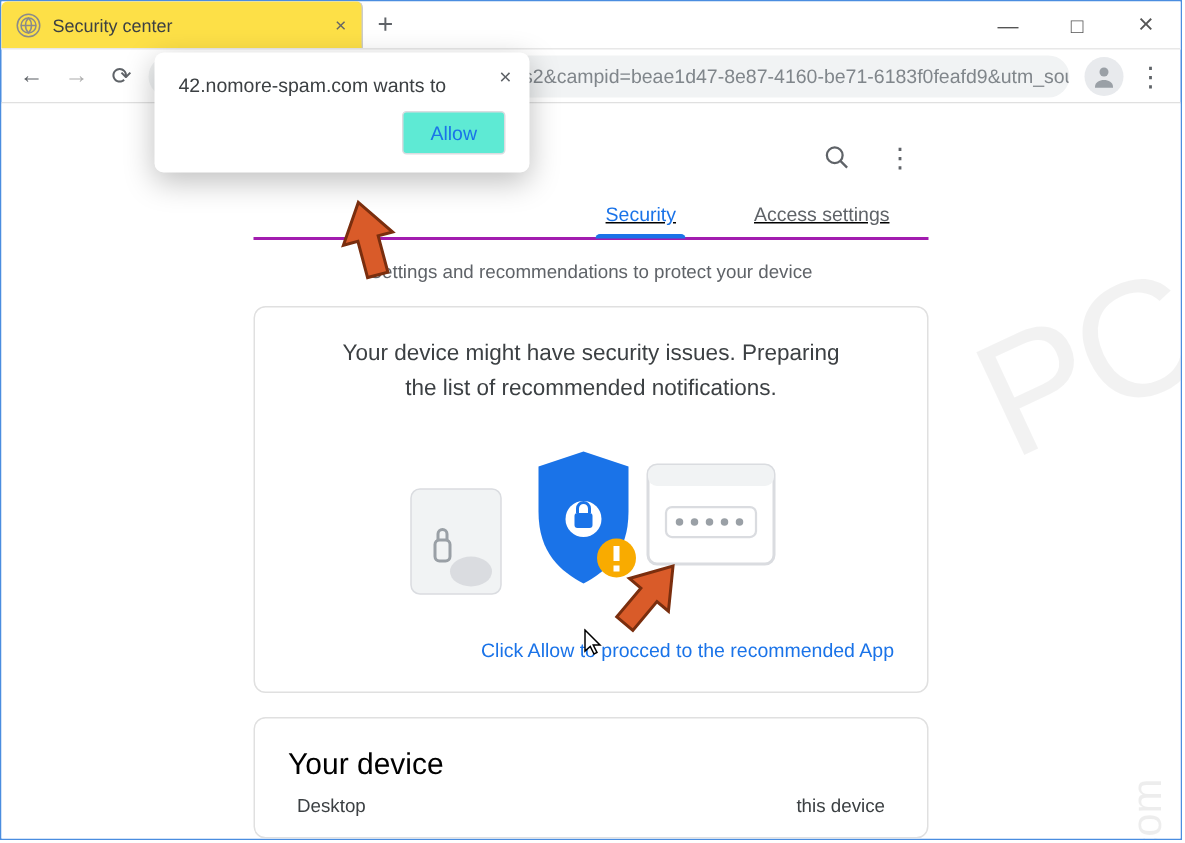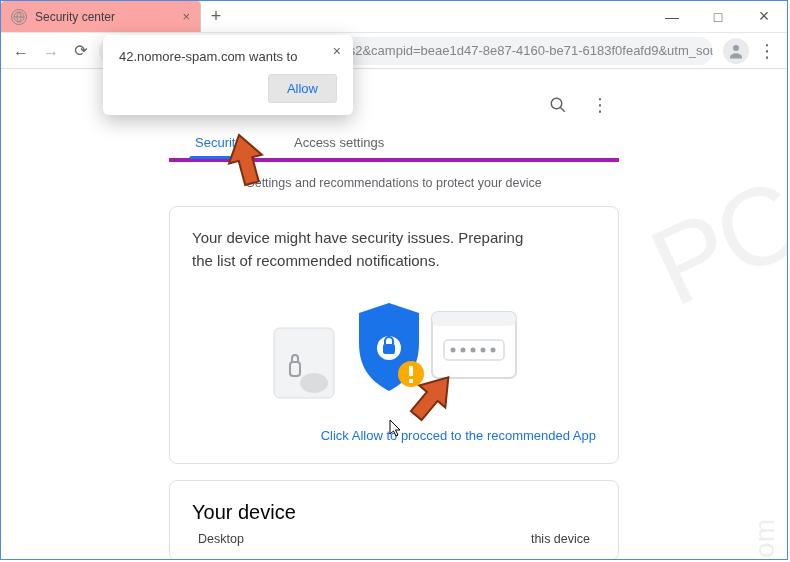--- a/index.html
+++ b/index.html
@@ -1,63 +1,63 @@
 <!DOCTYPE html>
 <html><head>
 <meta charset="utf-8">
 <style>
   * { box-sizing: border-box; margin: 0; padding: 0; font-family: 'Segoe UI', Arial, sans-serif; }
   body { width: 790px; height: 562px; background: #fff; position: relative; overflow: hidden; }
 
   .window { border: 1px solid #4a8de0; width: 788px; height: 560px; position: relative; background: #fff; }
 
   .titlebar { height: 32px; display: flex; align-items: stretch; background: #fff; border-bottom: 1px solid #e8e8e8; }
-  .tab { width: 200px; height: 100%; border-right: 1px solid #ccc; display: flex; align-items: center; padding: 0 10px; font-size: 12px; color: #3c4043; background: #fca5a5; border-top-left-radius: 4px; border-top-right-radius: 4px; }
+  .tab { width: 241px; height: 100%; border-right: 1px solid #ccc; display: flex; align-items: center; padding: 0 10px; font-size: 12px; color: #3c4043; background: #fde047; border-top-left-radius: 4px; border-top-right-radius: 4px; }
   .tab-icon { width: 16px; height: 16px; border-radius: 50%; border: 1px solid #8a8a8a; margin-right: 8px; flex-shrink: 0; display:flex; align-items:center; justify-content:center;}
   .tab-title { flex: 1; white-space: nowrap; overflow: hidden; text-overflow: ellipsis; }
   .tab-close { font-size: 13px; color: #666; margin-left: 6px; }
   .new-tab { width: 30px; display: flex; align-items: center; justify-content: center; color: #5f6368; font-size: 18px; }
   .window-controls { margin-left: auto; display: flex; }
   .wc { width: 46px; height: 100%; display: flex; align-items: center; justify-content: center; color: #555; font-size: 14px; }
 
   .addrbar { height: 36px; display: flex; align-items: center; padding: 0 8px; gap: 6px; border-bottom: 1px solid #e0e0e0; }
   .navbtn { width: 24px; height: 24px; display: flex; align-items: center; justify-content: center; color: #5f6368; }
   .omnibox { flex: 1; height: 28px; background: #f1f3f4; border-radius: 14px; display: flex; align-items: center; padding: 0 10px; gap: 6px; font-size: 13px; color: #5f6368; overflow: hidden; }
   .lock { color: #5f6368; }
   .url-host { color: #202124; }
   .url-path { color: #80868b; white-space: nowrap; }
   .avatar { width: 26px; height: 26px; border-radius: 50%; background: #e8eaed; display: flex; align-items: center; justify-content: center; color: #80868b; margin-left: 4px; }
 
   .content { height: calc(100% - 68px); background: #fff; position: relative; overflow: hidden; }
 
   .security-page { width: 450px; margin: 0 auto; padding-top: 14px; }
   .sp-header { display: flex; align-items: center; justify-content: flex-end; height: 44px; gap: 20px; padding-right: 8px; }
   .sp-icon { width: 22px; height: 22px; color: #5f6368; display:flex;align-items:center;justify-content:center; }
-  .sp-tabs { display: flex; justify-content: flex-start; border-bottom: 4px solid #a21caf; }
+  .sp-tabs { display: flex; justify-content: flex-end; border-bottom: 2px solid #a21caf; text-decoration: underline; }
   .sp-tab { padding: 8px 26px; font-size: 13px; color: #5f6368; position: relative; }
   .sp-tab.active { color: #1a73e8; }
   .sp-tab.active::after { content: ""; position: absolute; left: 20%; right: 20%; bottom: -1px; height: 3px; background: #1a73e8; border-radius: 3px 3px 0 0; }
   .sp-sub { text-align: center; font-size: 12.5px; color: #5f6368; padding: 14px 0 16px; }
 
   .card { border: 1px solid #e0e0e0; border-radius: 8px; padding: 20px 22px; margin-bottom: 16px; }
-  .card-head { font-size: 15px; color: #3c4043; line-height: 1.5; margin-bottom: 16px; }
+  .card-head { text-align: center; font-size: 15px; color: #3c4043; line-height: 1.5; margin-bottom: 16px; }
   .card-illu { height: 120px; display: flex; align-items: center; justify-content: center; position: relative; }
   .card-cta { text-align: right; font-size: 13px; color: #1a73e8; margin-top: 20px; }
 
   .card2-head { text-align: left; font-size: 20px; color: #000000; margin-bottom: 8px; }
   .card2-sub { text-align: center; font-size: 12px; color: #5f6368; margin-bottom: 20px; }
   .device-row { display: flex; justify-content: space-between; font-size: 12.5px; color: #3c4043; padding: 0 6px; }
 
   
   .notif { position: absolute; top: 34px; left: 102px; width: 250px; background: #fff; border-radius: 6px; box-shadow: 0 6px 20px rgba(0,0,0,0.25); padding: 14px 16px 12px; z-index: 100; }
   .notif-close { position: absolute; top: 8px; right: 12px; font-size: 14px; color: #5f6368; }
   .notif-title { font-size: 13px; color: #3c4043; margin-bottom: 10px; }
   .notif-row { display: flex; align-items: center; gap: 10px; font-size: 12.5px; color: #3c4043; margin-bottom: 20px; }
   .notif-buttons { display: flex; justify-content: flex-end; gap: 10px; }
-  .notif-btn { border: 1px solid #dadce0; background: #e5e5e5; border-radius: 3px; padding: 6px 18px; font-size: 13px; color: #5f6368; cursor: pointer; }
+  .notif-btn { border: 1px solid #dadce0; background: #5eead4; border-radius: 3px; padding: 6px 18px; font-size: 13px; color: #5f6368; cursor: pointer; }
   .notif-btn.allow { color: #1a73e8; }
 
   
   .arrow { position: absolute; z-index: 200; }
   .arrow1 { top: 128px; left: 220px; transform: rotate(-15deg); }
   .arrow2 { top: 365px; left: 405px; transform: rotate(40deg); }
 
   
   .watermark { position: absolute; right: -10px; top: 110px; font-size: 110px; font-weight: 300; color: rgba(0,0,0,0.05); transform: rotate(-25deg); letter-spacing: -4px; pointer-events: none; z-index: 1; }
   .watermark2 { position: absolute; right: 6px; bottom: 40px; font-size: 28px; color: rgba(0,0,0,0.07); transform: rotate(-90deg); transform-origin: right bottom; pointer-events:none; z-index:1;}

